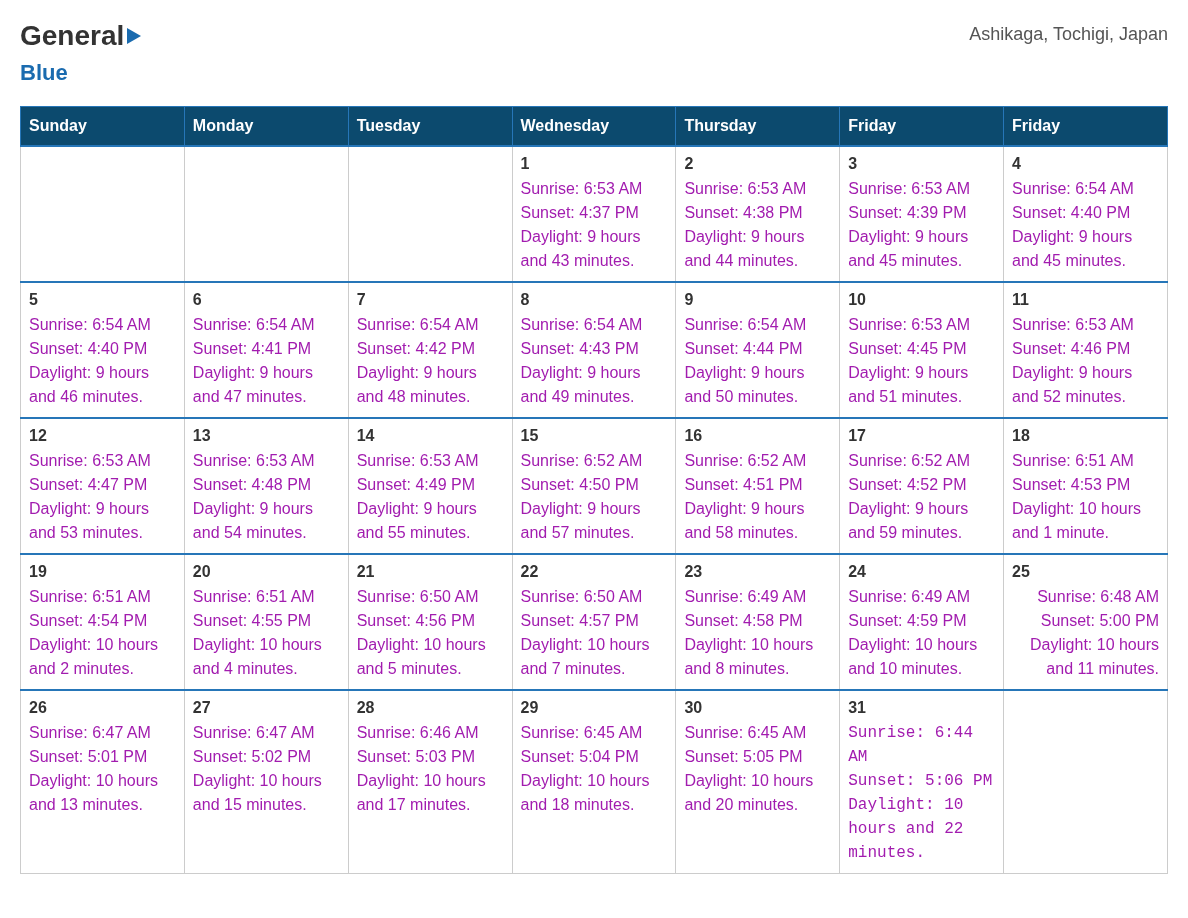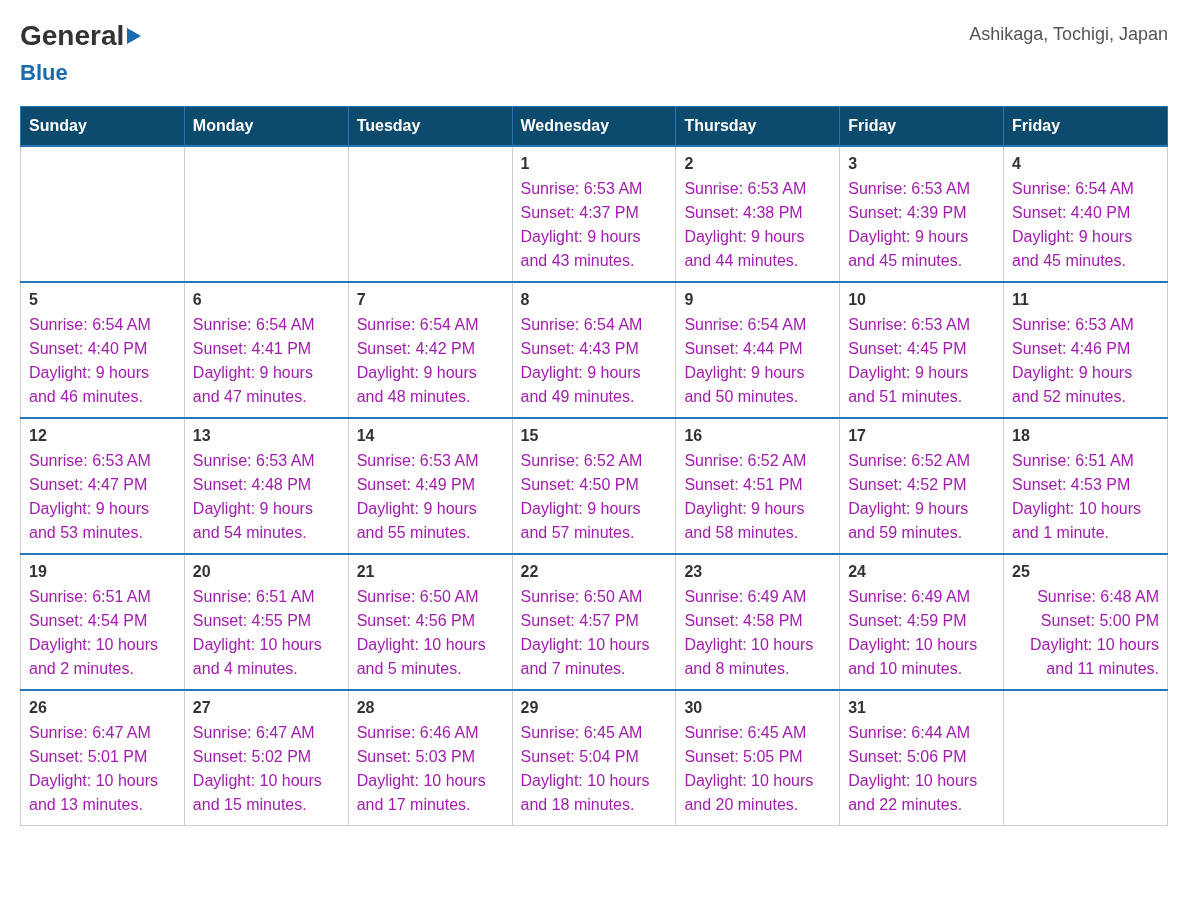--- a/index.html
+++ b/index.html
@@ -285,20 +285,20 @@
 Daylight: 10 hours and 18 minutes.</div>
         </td>
         <td>
           <div class="day-number">30</div>
           <div class="day-info" style="white-space: pre-line;">Sunrise: 6:45 AM
 Sunset: 5:05 PM
 Daylight: 10 hours and 20 minutes.</div>
         </td>
         <td>
           <div class="day-number">31</div>
-          <div class="day-info" style="white-space: pre-line;">Sunrise: 6:44 AM
+          <div class="day-info" style="white-space: pre-line; font-family: Liberation Mono, monospace;">Sunrise: 6:44 AM
 Sunset: 5:06 PM
 Daylight: 10 hours and 22 minutes.</div>
         </td>
         <td style="background-color: rgb(255, 255, 255); border-top: 2px solid rgb(38, 118, 184);"></td>
       </tr>
     </tbody>
 </table>
 
 </body></html>

